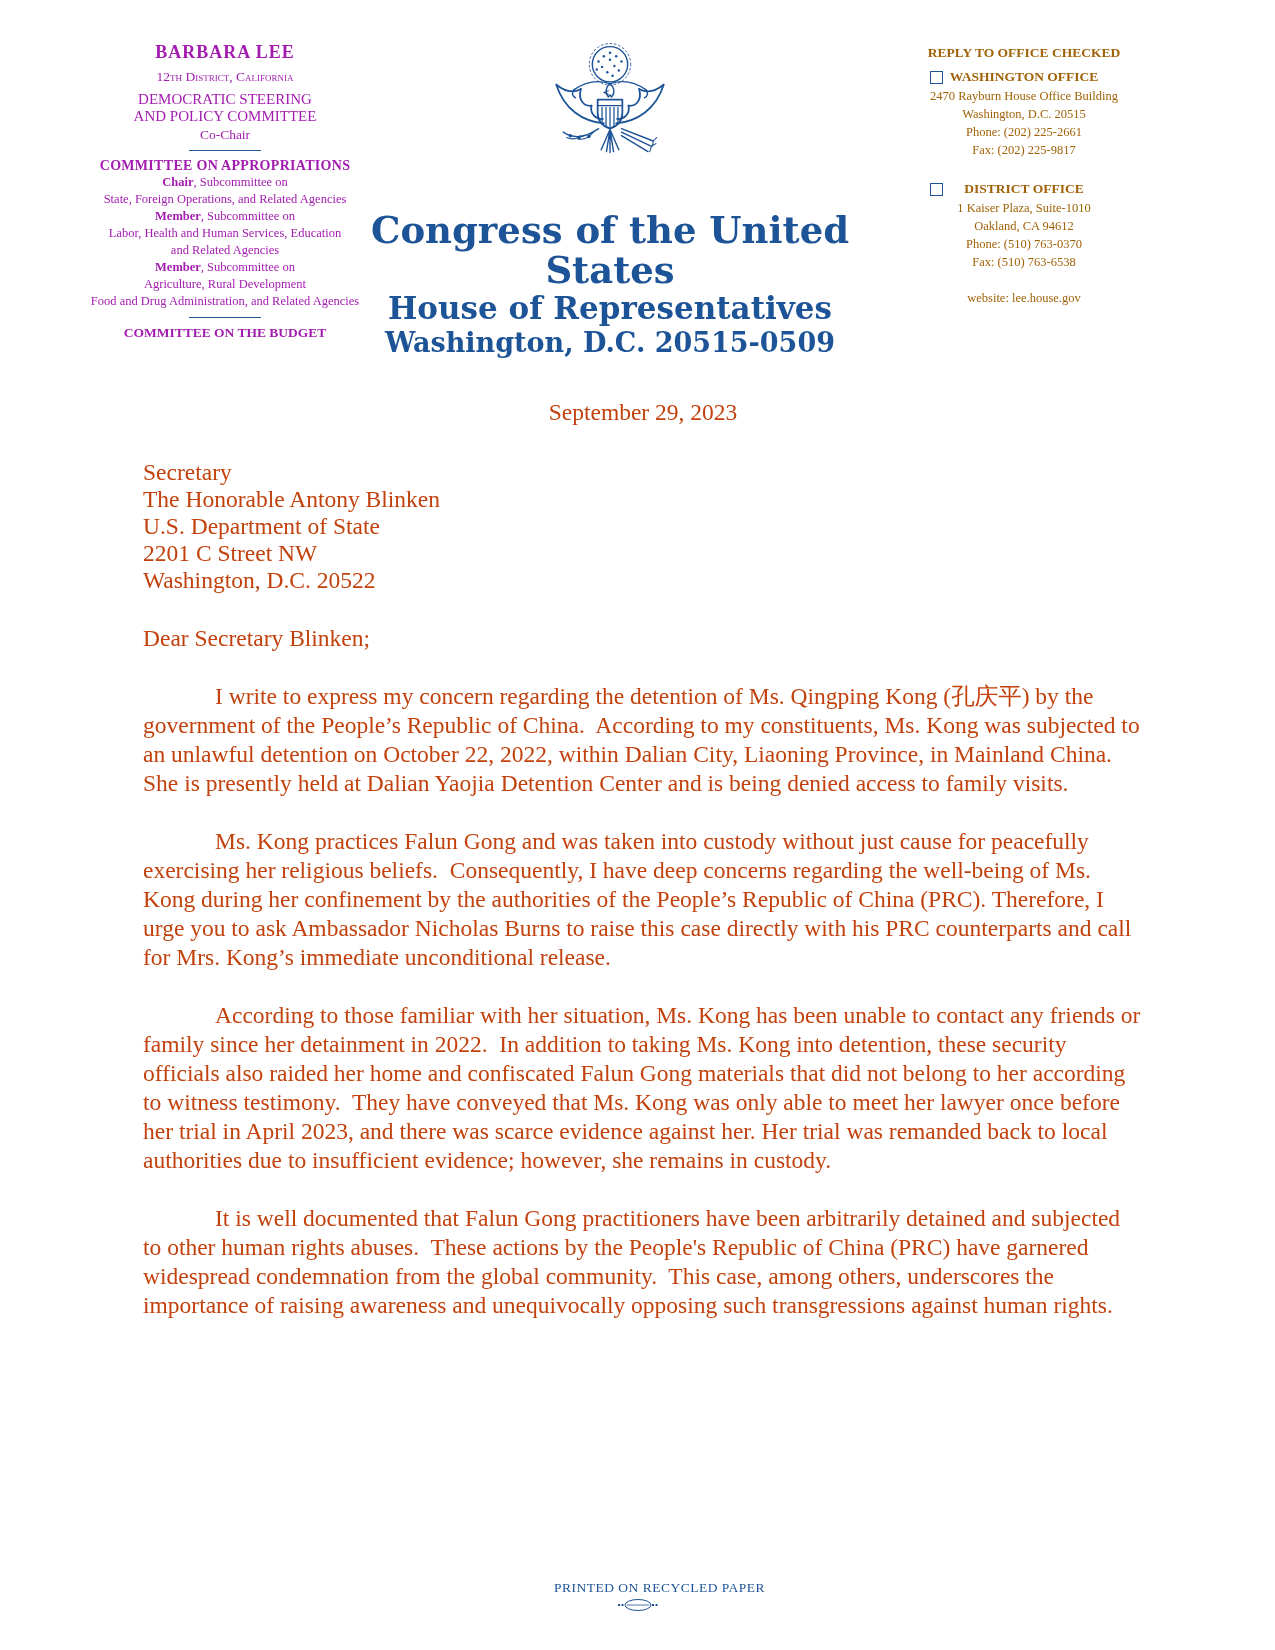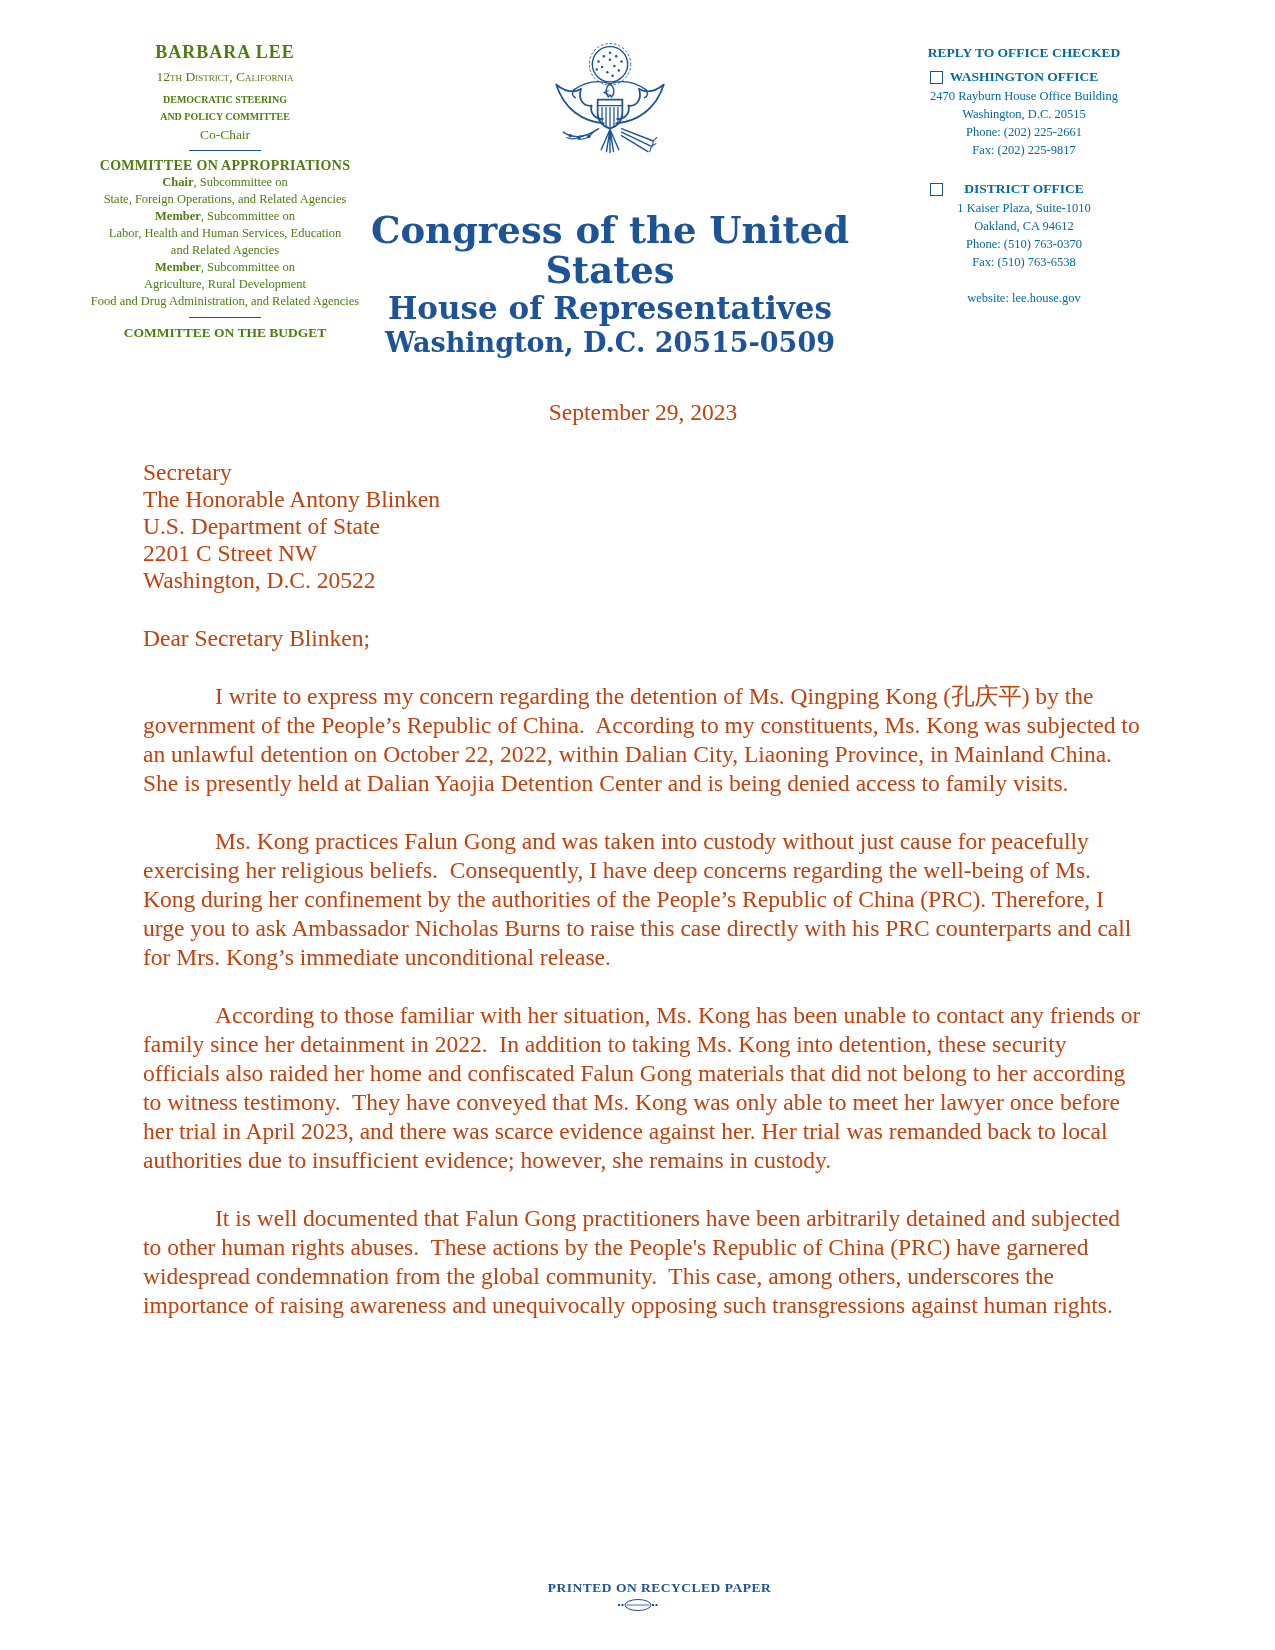--- a/index.html
+++ b/index.html
@@ -6,40 +6,40 @@
   .page{
     position:relative;
     width:1275px;height:1650px;
     background:#ffffff;
     font-family:"Liberation Serif", serif;
     color:#000;
     overflow:hidden;
   }
   .left-block{
     position:absolute;left:55px;top:42px;width:340px;
-    text-align:center;color:#4d7c0f;
+    text-align:center;color:#a21caf;
   }
   .member-name{font-size:18px;font-weight:bold;letter-spacing:1px;}
   .district{font-size:13.5px;font-variant:small-caps;margin-top:6px;}
-  .steering{font-size:10px;font-weight:bold;margin-top:6px;line-height:17px;}
+  .steering{font-size:15px;font-weight:normal;margin-top:6px;line-height:17px;}
   .co-chair{font-size:13.5px;margin-top:2px;}
   .rule{width:72px;border-top:1.6px solid #1d5397;margin:7px auto 7px auto;}
   .cmte-head{font-size:14px;font-weight:bold;letter-spacing:.3px;}
   .cmte-entry{font-size:12.5px;line-height:17px;}
   .budget-head{font-size:13.5px;font-weight:bold;margin-top:2px;text-align:center;}
   .center-block{
     position:absolute;left:320px;top:36px;width:580px;text-align:center;color:#1d5397;
   }
   .seal{margin:0 auto;}
   .congress-1{font-family:"DejaVu Serif", serif;font-weight:bold;font-size:37px;line-height:40px;margin-top:20px;}
   .congress-2{font-family:"DejaVu Serif", serif;font-weight:bold;font-size:31px;line-height:36px;}
   .congress-3{font-family:"DejaVu Serif", serif;font-weight:bold;font-size:27px;line-height:34px;}
   .right-block{
     position:absolute;left:898px;top:45px;width:252px;
-    text-align:center;color:#0369a1;
+    text-align:center;color:#a16207;
   }
   .reply-head{font-size:13.5px;font-weight:bold;}
   .office{position:relative;margin-top:8px;}
   .office-label{font-size:13.5px;font-weight:bold;}
   .checkbox{
     position:absolute;left:32px;top:2px;width:11px;height:11px;
     border:1.4px solid #1d5397;background:#fff;
   }
   .office-lines{font-size:12.5px;line-height:18px;margin-top:2px;}
   .website{font-size:12.5px;margin-top:20px;}
@@ -50,21 +50,21 @@
   }
   .date-line{text-align:center;margin-bottom:32px;}
   .recipient{line-height:27px;margin-bottom:30px;}
   .salutation{margin-bottom:29px;}
   .para{margin:0 0 29px 0;text-indent:72px;white-space:pre-wrap;}
   
   .footer{
     position:absolute;left:0;right:0;top:1580px;
     text-align:center;color:#1d5397;
   }
-  .footer-text{font-size:13.5px;font-weight:bold;letter-spacing:.5px;margin-left:44px;}
+  .footer-text{font-size:13.5px;font-weight:normal;letter-spacing:.5px;margin-left:44px;}
   .union-bug{margin-top:2px;}
 </style>
 </head>
 <body>
 
 <div class="page">
 
   <div class="left-block">
     <div class="member-name">BARBARA LEE</div>
     <div class="district">12th District, California</div>

